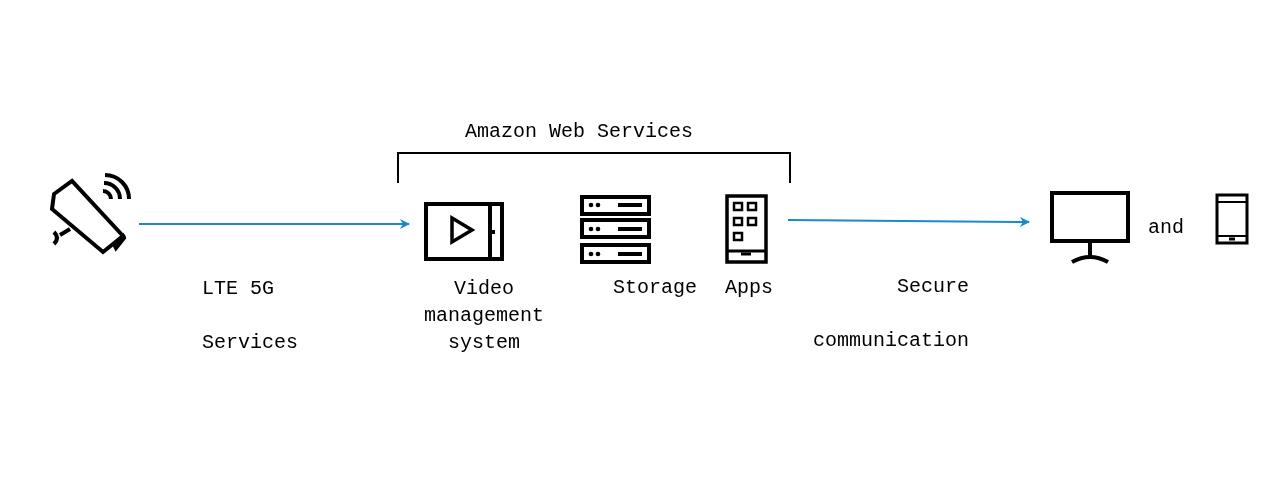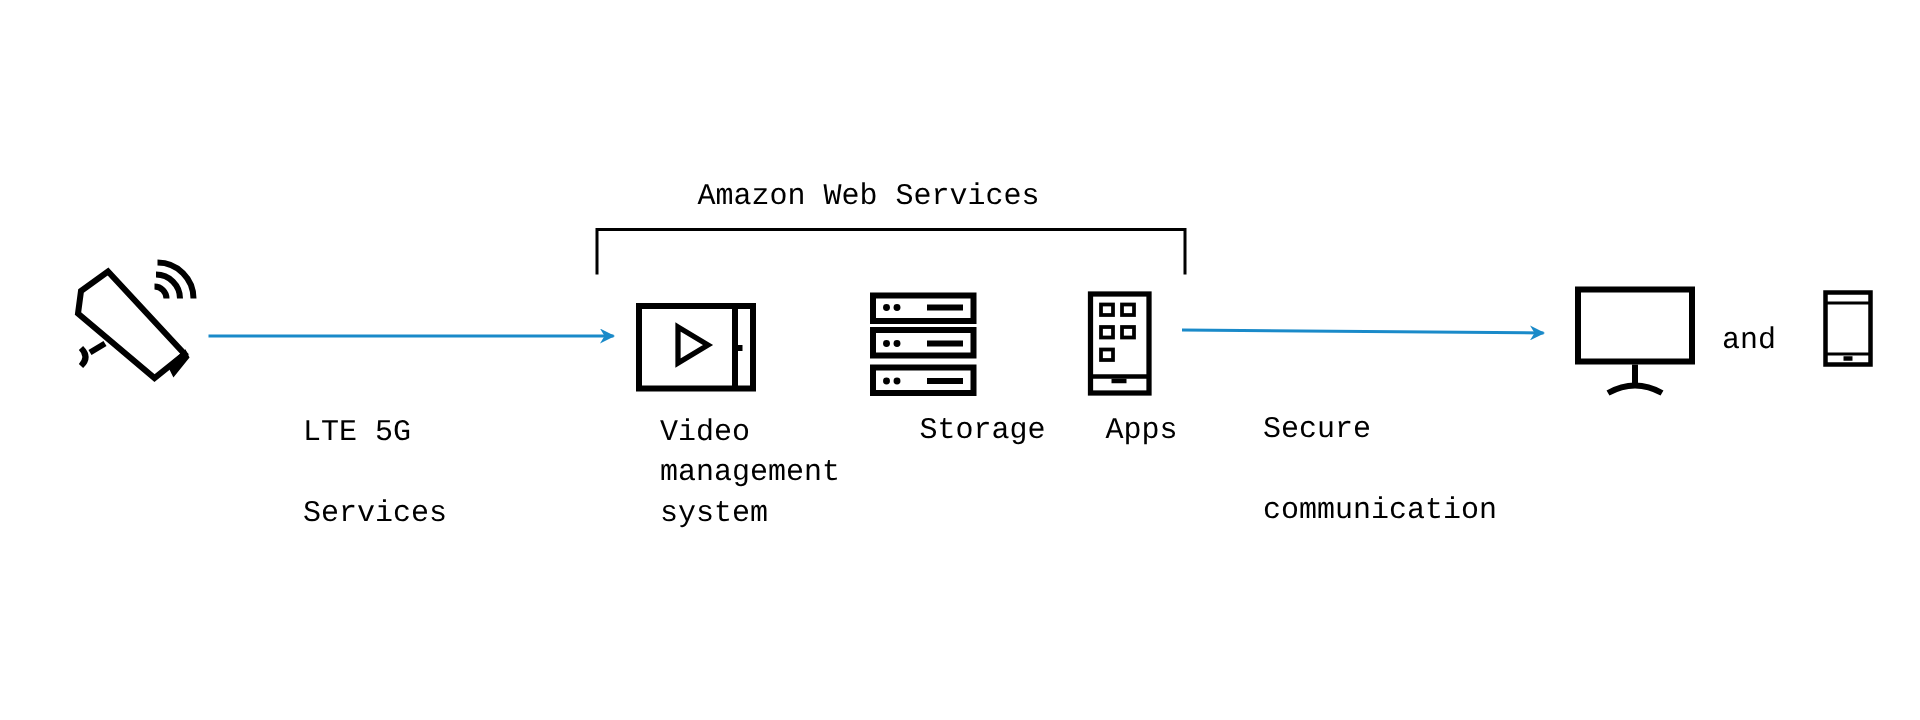--- a/index.html
+++ b/index.html
@@ -85,24 +85,24 @@
   </g>
 </svg>
 
 <div class="abs lbl" style="left:465px; top:118px;">Amazon Web Services</div>
 
 <div class="abs lbl" style="left:202px; top:248px;">
   <div>LTE 5G</div>
   <div>Services</div>
 </div>
 
-<div class="abs lbl" style="left:440px; top:275px;">Video
+<div class="abs lbl" style="left:424px; top:275px;text-align:center;">Video
 management
 system</div>
 <div class="abs lbl" style="left:577px; top:274px;margin-left:36px;">Storage</div>
-<div class="abs lbl" style="left:725px; top:274px;margin-left:12px;">Apps</div>
+<div class="abs lbl" style="left:725px; top:274px;">Apps</div>
 
-<div class="abs lbl" style="left:842px; top:246px;">
+<div class="abs lbl" style="left:813px; top:246px;text-align:right;">
   <div>Secure</div>
   <div>communication</div>
 </div>
 
 <div class="abs lbl" style="left:1148px; top:214px;">and</div>
 
 </body></html>

